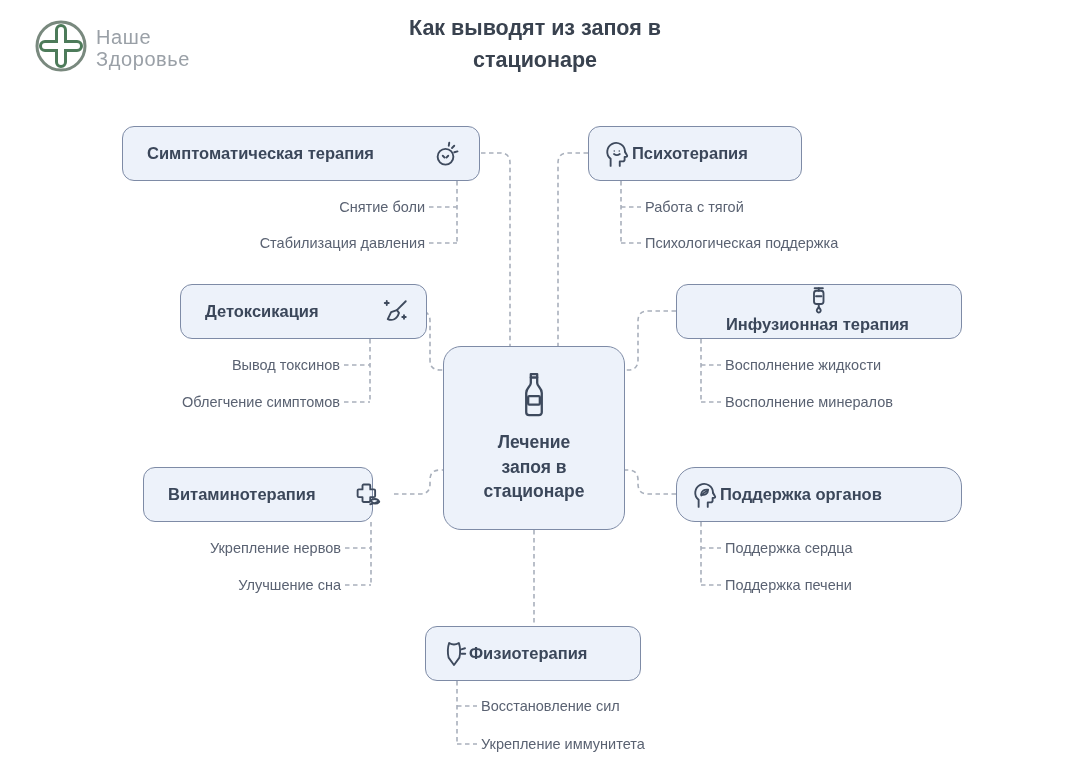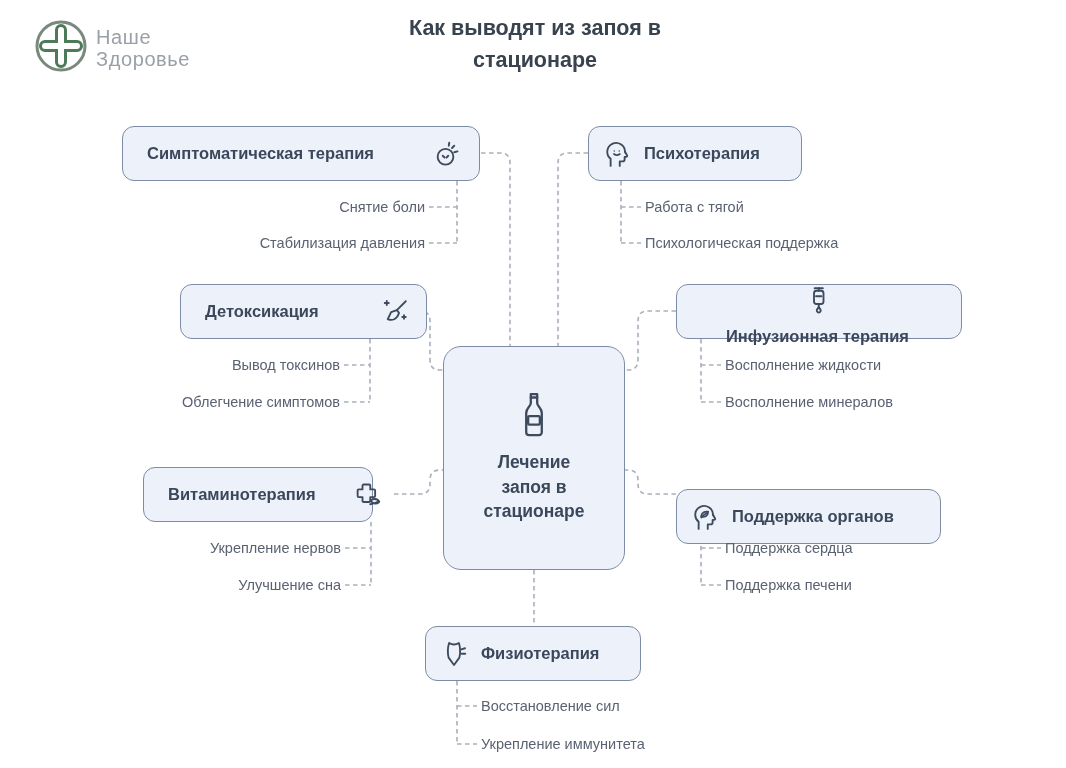--- a/index.html
+++ b/index.html
@@ -27,33 +27,33 @@
   
   .node {
     position:absolute; height:55px;
     display:flex; align-items:center;
     background:#edf2fa; border:1.6px solid #7e8ba6; border-radius:12px;
     color:#3b475a; font-weight:bold; font-size:16.5px;gap:36px;
   }
   .node .ic { flex:0 0 auto; display:flex; align-items:center; }
   .node-label { white-space:nowrap; }
   .icon-right { justify-content:space-between; padding:0 16px 0 24px; }
-  .icon-left  { gap:12px; padding:0 16px 0 13px; }
+  .icon-left  { gap:0; padding:0 16px 0 13px; }
 
   .n1 { left:122px; top:126px; width:358px; }
   .n2 { left:588px; top:126px; width:214px; }
   .n3 { left:180px; top:284px; width:247px; }
   .n4 { left:676px; top:284px; width:286px;flex-direction:column; }
   .n5 { left:143px; top:467px; width:230px; }
-  .n6 { left:676px; top:489px; width:265px; }
+  .n6 { left:676px; top:467px; width:286px;border-radius:19px; }
   .n7 { left:425px; top:626px; width:216px;text-align:center; }
 
   
   .center-node {
-    position:absolute; left:443px; top:346px; width:182px; height:224px;
+    position:absolute; left:443px; top:346px; width:182px; height:184px;
     background:#edf2fa; border:1.6px solid #7e8ba6; border-radius:18px;
     display:flex; flex-direction:column; align-items:center; justify-content:center; gap:8px;
   }
   .center-label {
     font-weight:bold; font-size:17.5px; color:#3b475a;
     text-align:center; width:112px; line-height:1.4;
   }
 
   
   .sub {

